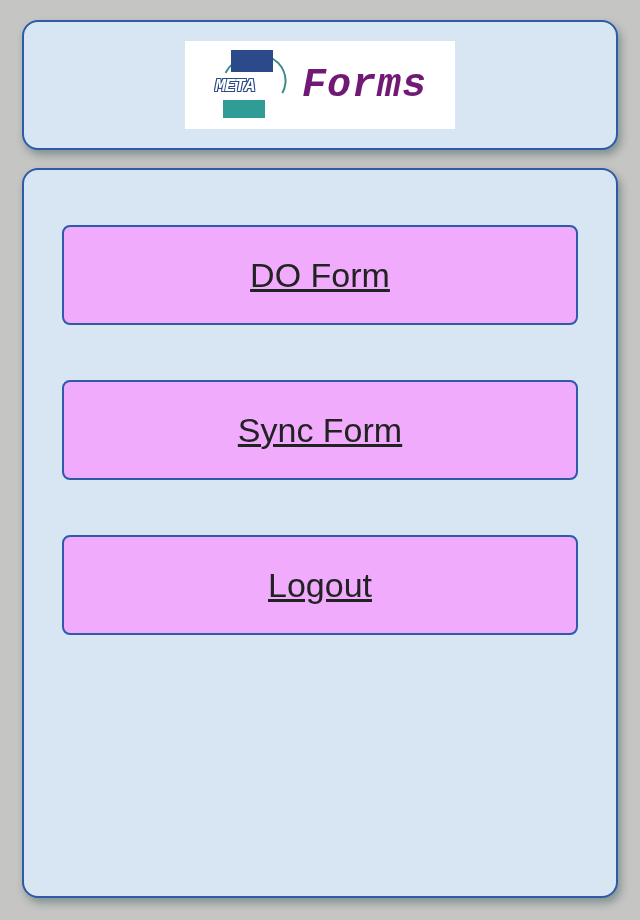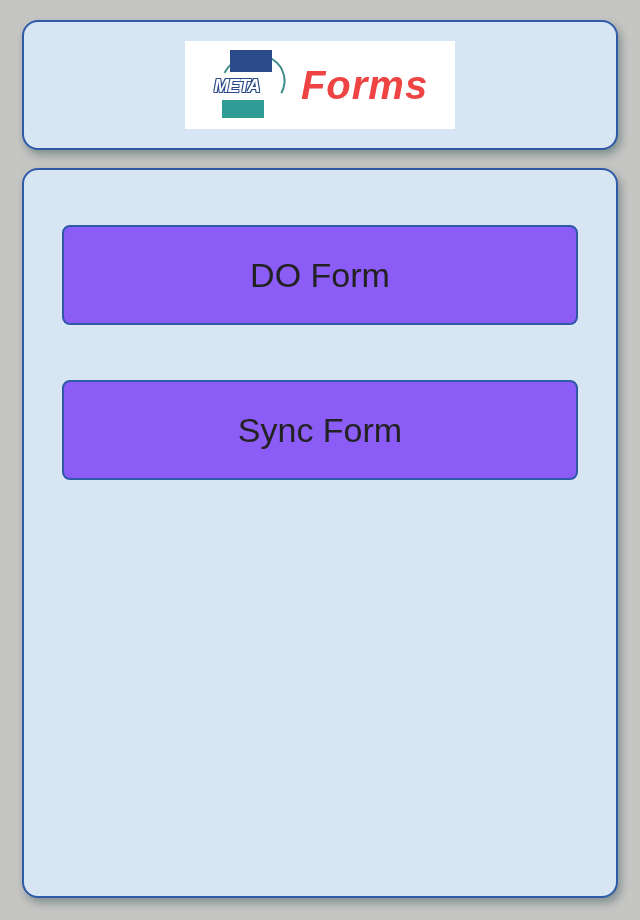--- a/index.html
+++ b/index.html
@@ -25,20 +25,21 @@
       justify-content: center;
     }
     .logo-box {
       background: #ffffff;
       width: 270px;
       height: 88px;
       display: flex;
       align-items: center;
       justify-content: center;
       position: relative;
+      font-family: Liberation Mono, monospace;
     }
     .logo-left {
       position: relative;
       width: 80px;
       height: 70px;
     }
     .logo-ellipse {
       position: absolute;
       width: 66px;
       height: 58px;
@@ -74,56 +75,58 @@
       font-weight: bold;
       font-style: italic;
       color: #ffffff;
       text-shadow: 1px 1px 0 #2b4a8a, -1px -1px 0 #2b4a8a, 1px -1px 0 #2b4a8a, -1px 1px 0 #2b4a8a;
       letter-spacing: -1px;
     }
     .logo-forms {
       font-size: 40px;
       font-weight: bold;
       font-style: italic;
-      color: #ef4444;
+      color: #701a75;
       margin-left: 9px;
       letter-spacing: 1px;
     }
     .menu-card {
       height: 730px;
       padding: 55px 38px 40px 38px;
       display: flex;
       flex-direction: column;
       gap: 55px;
     }
     .menu-button {
       height: 100px;
-      background: #8b5cf6;
+      background: #f0abfc;
       border: 2px solid #2e5aa8;
       border-radius: 8px;
       font-size: 34px;
       color: #222;
       display: flex;
       align-items: center;
       justify-content: center;
       cursor: pointer;
       font-family: Arial, Helvetica, sans-serif;
+      text-decoration: underline;
     }
   </style>
 </head>
 <body>
 
 <div class="card header-card">
   <div class="logo-box">
     <div class="logo-left">
       <div class="logo-ellipse"></div>
       <div class="logo-rect-top"></div>
       <div class="logo-rect-bottom"></div>
       <div class="logo-meta">META</div>
     </div>
     <div class="logo-forms">Forms</div>
   </div>
 </div>
 
 <div class="card menu-card">
   <div class="menu-button">DO Form</div>
   <div class="menu-button">Sync Form</div>
+  <div class="menu-button">Logout</div>
 </div>
 
 </body></html>

